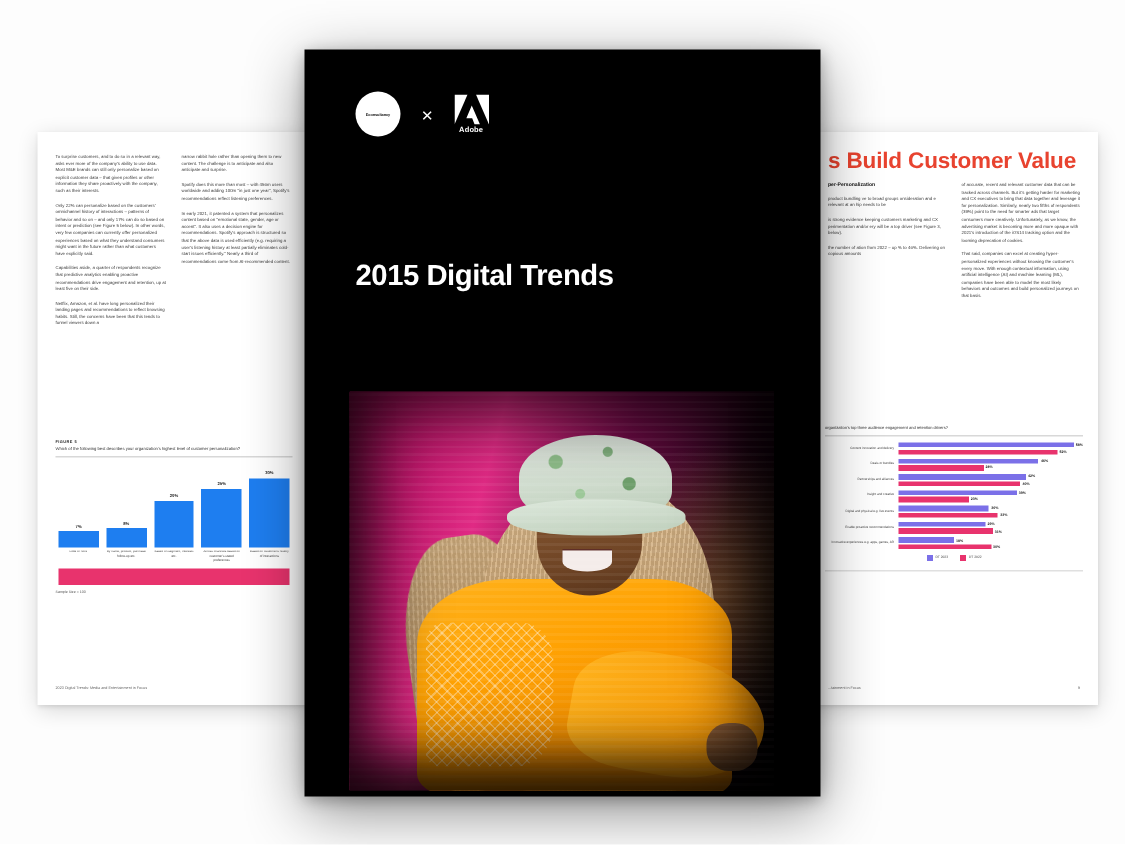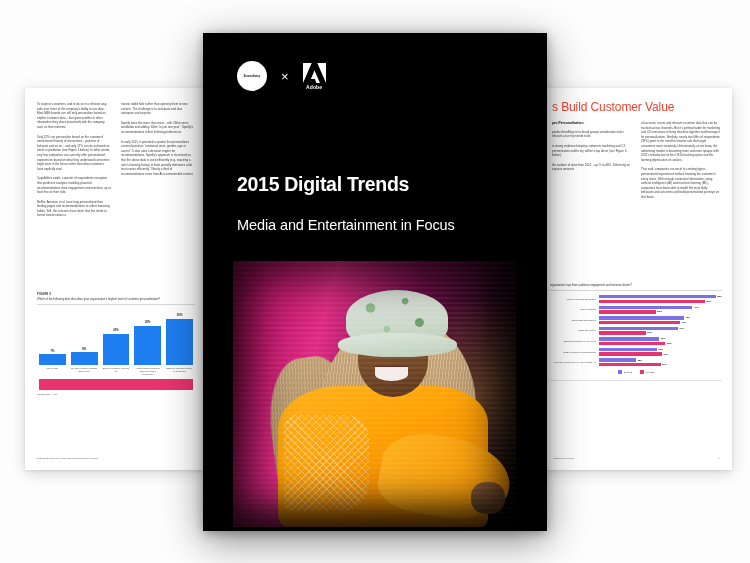--- a/index.html
+++ b/index.html
@@ -24,21 +24,21 @@
 
   .cols{display:flex;gap:10px;}
   .col{flex:1;}
   .para{
     color:#3a3a3a;font-size:2.9px;line-height:4.6px;
     margin:0 0 5px 0;letter-spacing:.02px;
     text-align:left;
   }
 
   .rheading{
-    color:#e8432f;font-size:12px;font-weight:normal;line-height:11px;
+    color:#e8432f;font-size:15px;font-weight:bold;line-height:11px;
     margin:0 0 8px 0;letter-spacing:-.1px;white-space:nowrap;
   }
   .subhead{
     color:#111;font-size:3.4px;font-weight:bold;line-height:4.8px;
     margin:0 0 4px 0;
   }
 
   
   .figwrap{position:absolute;left:12px;right:12px;top:205px;}
   .fig-label{font-size:2.6px;font-weight:bold;color:#222;letter-spacing:.3px;margin-bottom:2px;}
@@ -410,21 +410,20 @@
         <svg width="23" height="20" viewBox="0 0 23 20" aria-hidden="true">
           <path d="M8.7 0H0v20L8.7 0z" fill="#ffffff"></path>
           <path d="M14.3 0H23v20L14.3 0z" fill="#ffffff"></path>
           <path d="M11.5 7.4L17 20h-3.6l-1.6-4.1H7.9L11.5 7.4z" fill="#ffffff"></path>
         </svg>
         <span>Adobe</span>
       </div>
     </div>
 
     <div class="cover-title">2015 Digital Trends</div>
-    <div class="cover-sub">Media and Entertainment in Focus</div>
 
     <div class="photo">
       <div class="photo-bg"></div>
       <div class="photo-glowR"></div>
       <div class="person">
         <div class="hair left">
             <div class="braids"></div>
           </div>
         <div class="hair">
             <div class="braids"></div>

